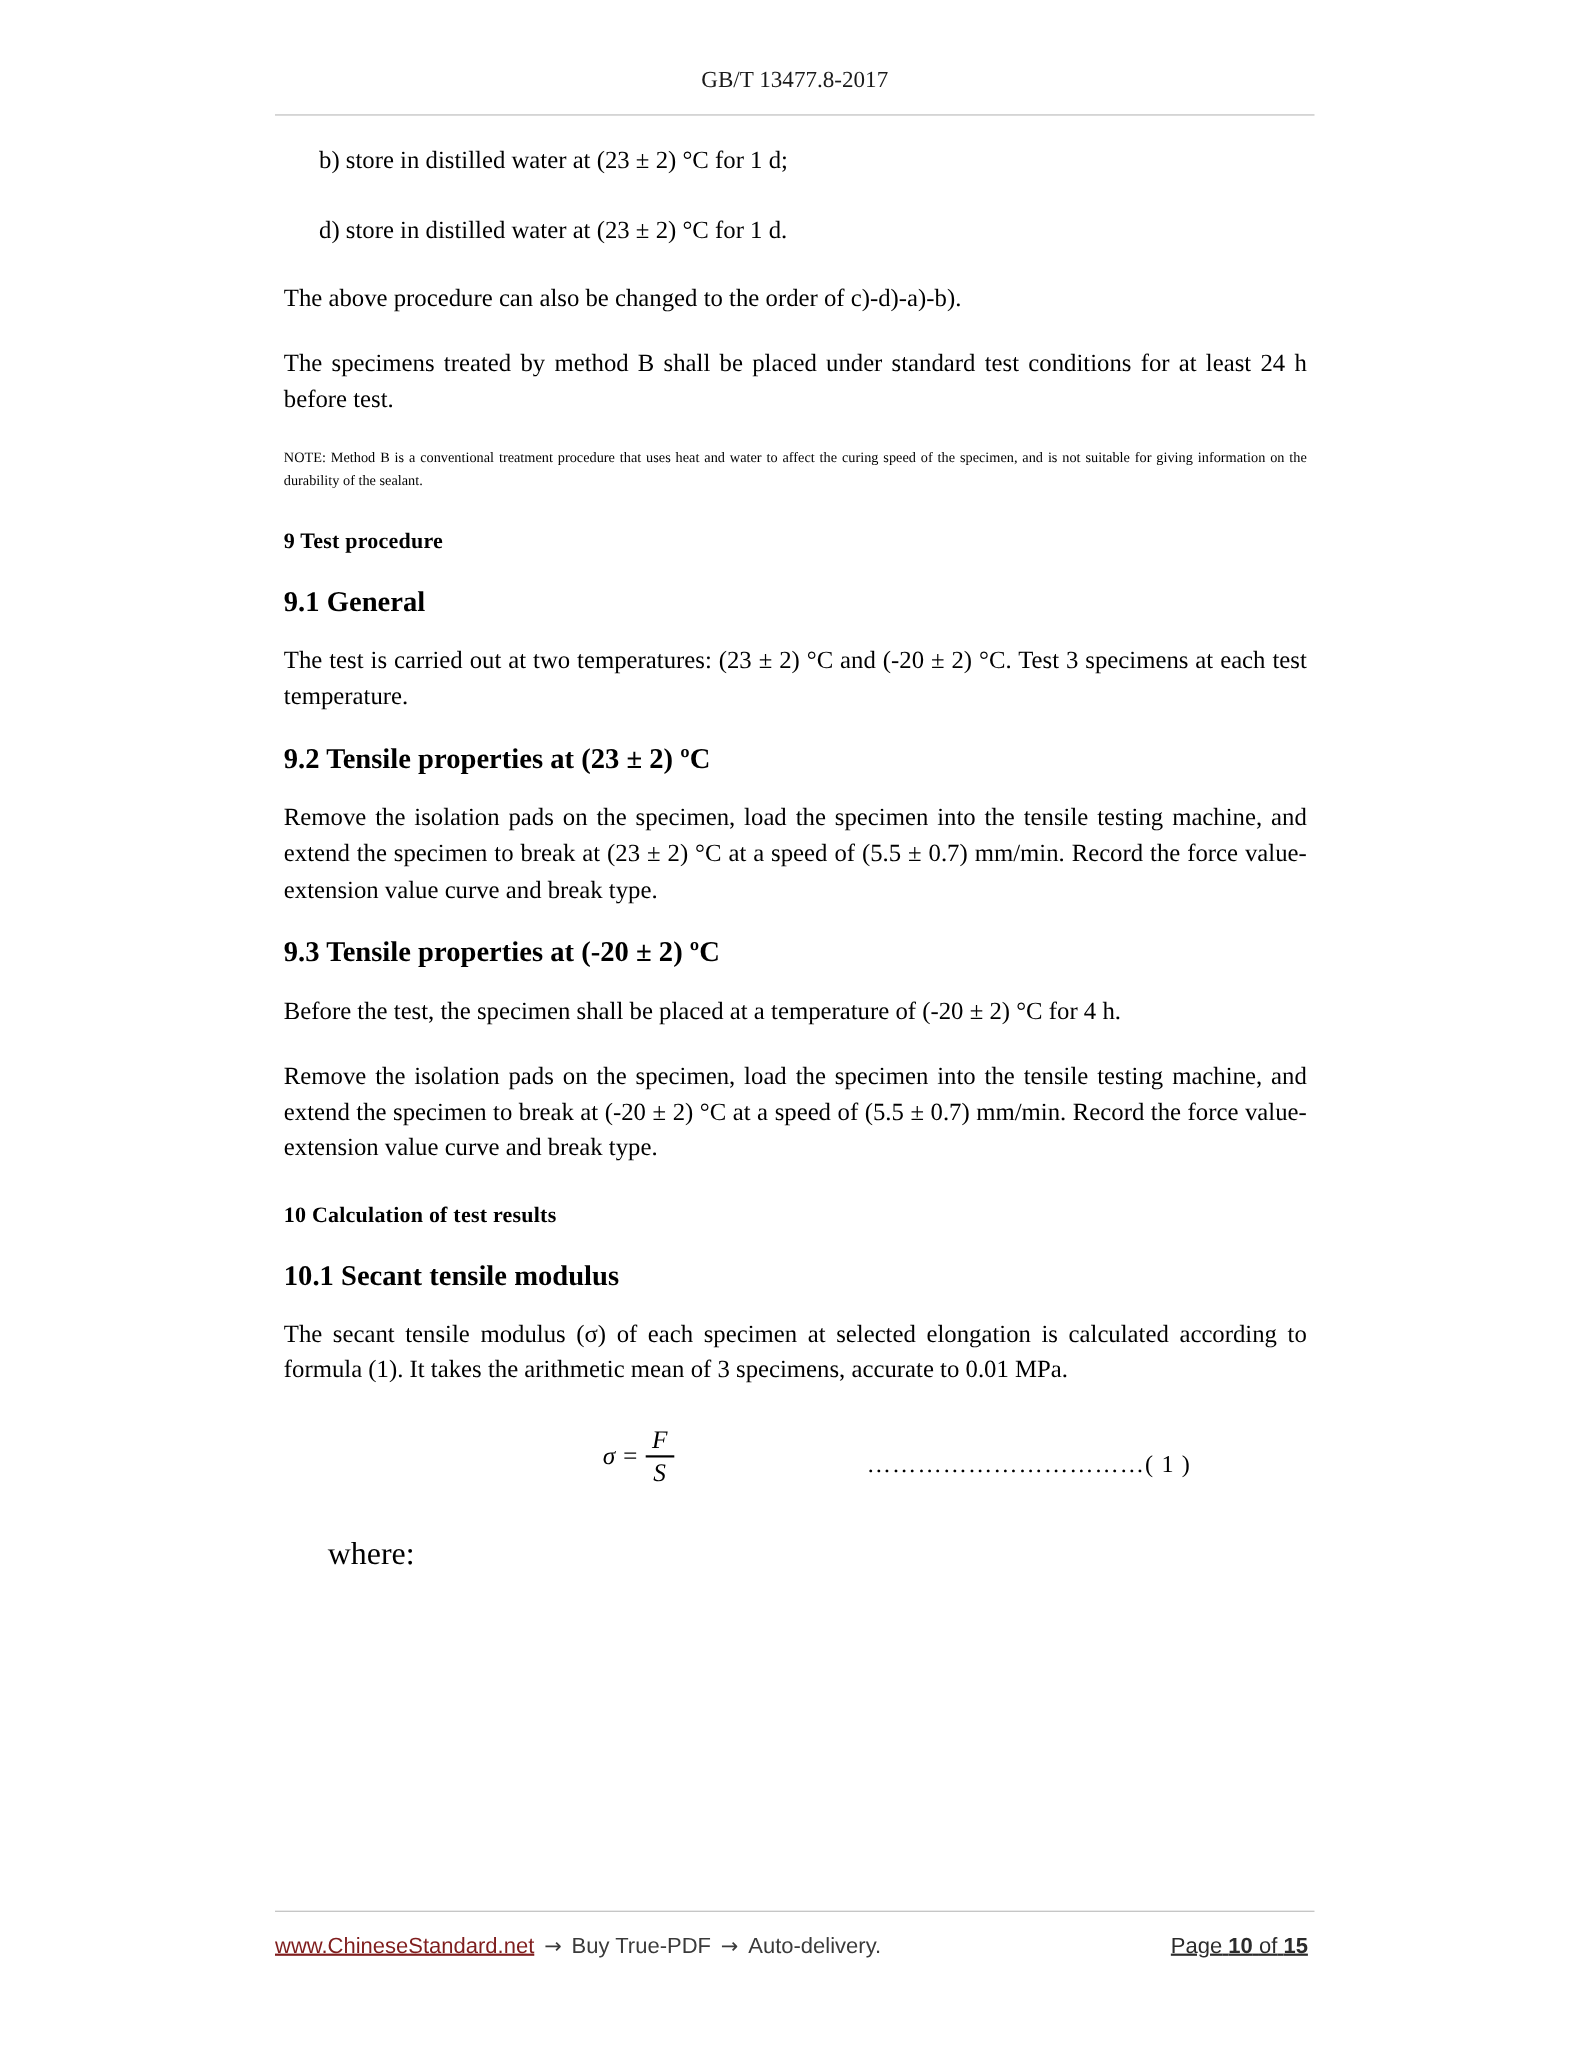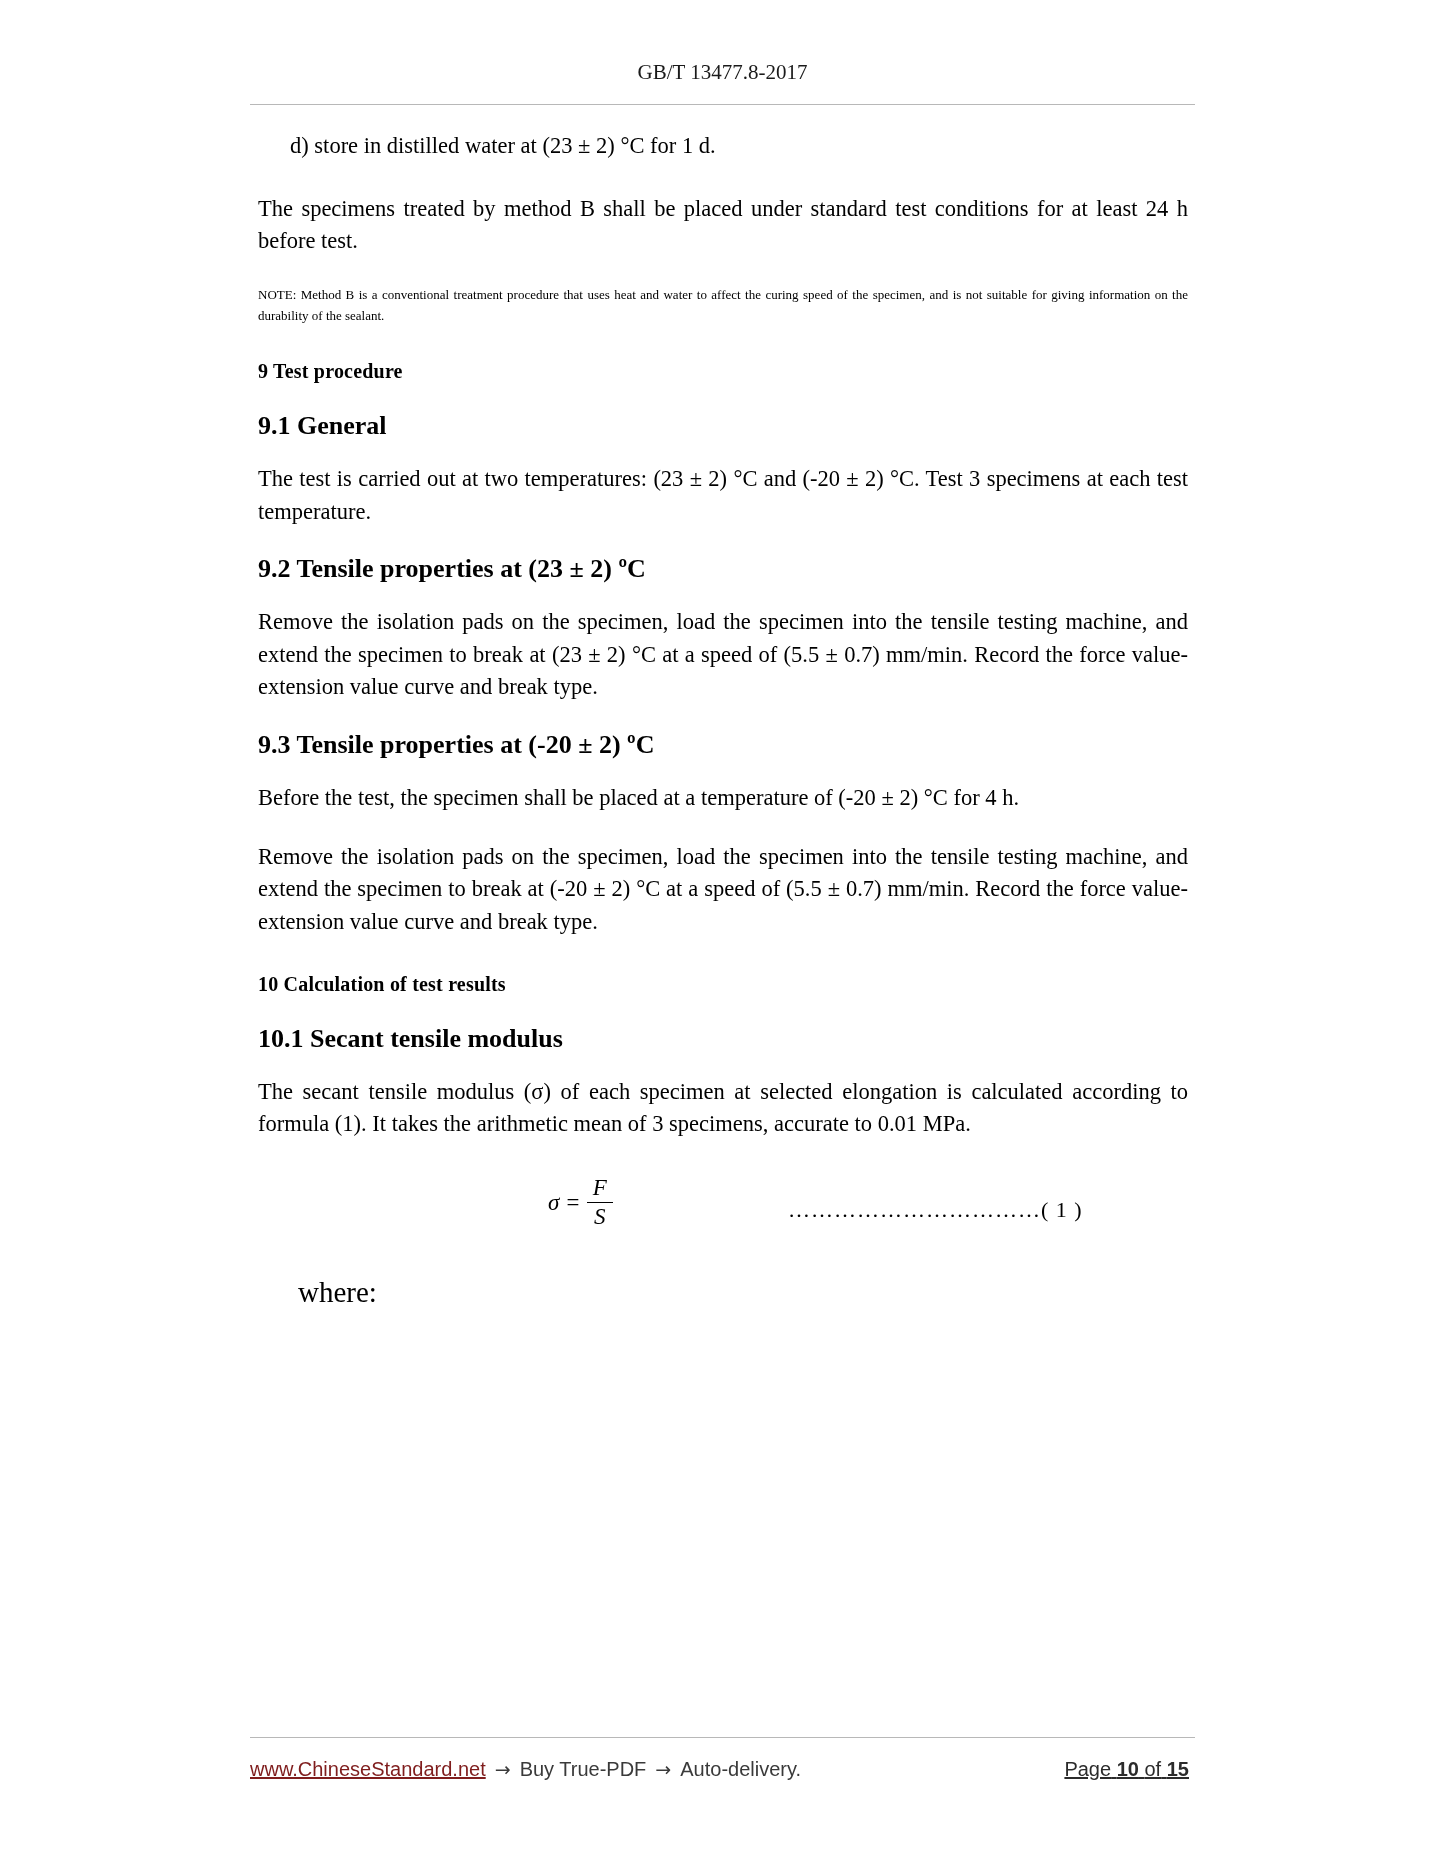--- a/index.html
+++ b/index.html
@@ -173,22 +173,24 @@
 
 <div class="page">
 
   <div class="header">
     <span>GB/T 13477.8-2017</span>
   </div>
   <div class="header-rule"></div>
 
   <div class="content">
 
+    <p class="list-item">b) store in distilled water at (23 ± 2) °C for 1 d;</p>
     <p class="list-item">d) store in distilled water at (23 ± 2) °C for 1 d.</p>
 
+    <p class="para">The above procedure can also be changed to the order of c)-d)-a)-b).</p>
 
     <p class="para">The specimens treated by method B shall be placed under standard test conditions for at least 24 h before test.</p>
 
     <p class="note">NOTE: Method B is a conventional treatment procedure that uses heat and water to affect the curing speed of the specimen, and is not suitable for giving information on the durability of the sealant.</p>
 
     <h2 class="clause">9 Test procedure</h2>
 
     <h3 class="subclause">9.1 General</h3>
     <p class="para">The test is carried out at two temperatures: (23 ± 2) °C and (-20 ± 2) °C. Test 3 specimens at each test temperature.</p>
 

